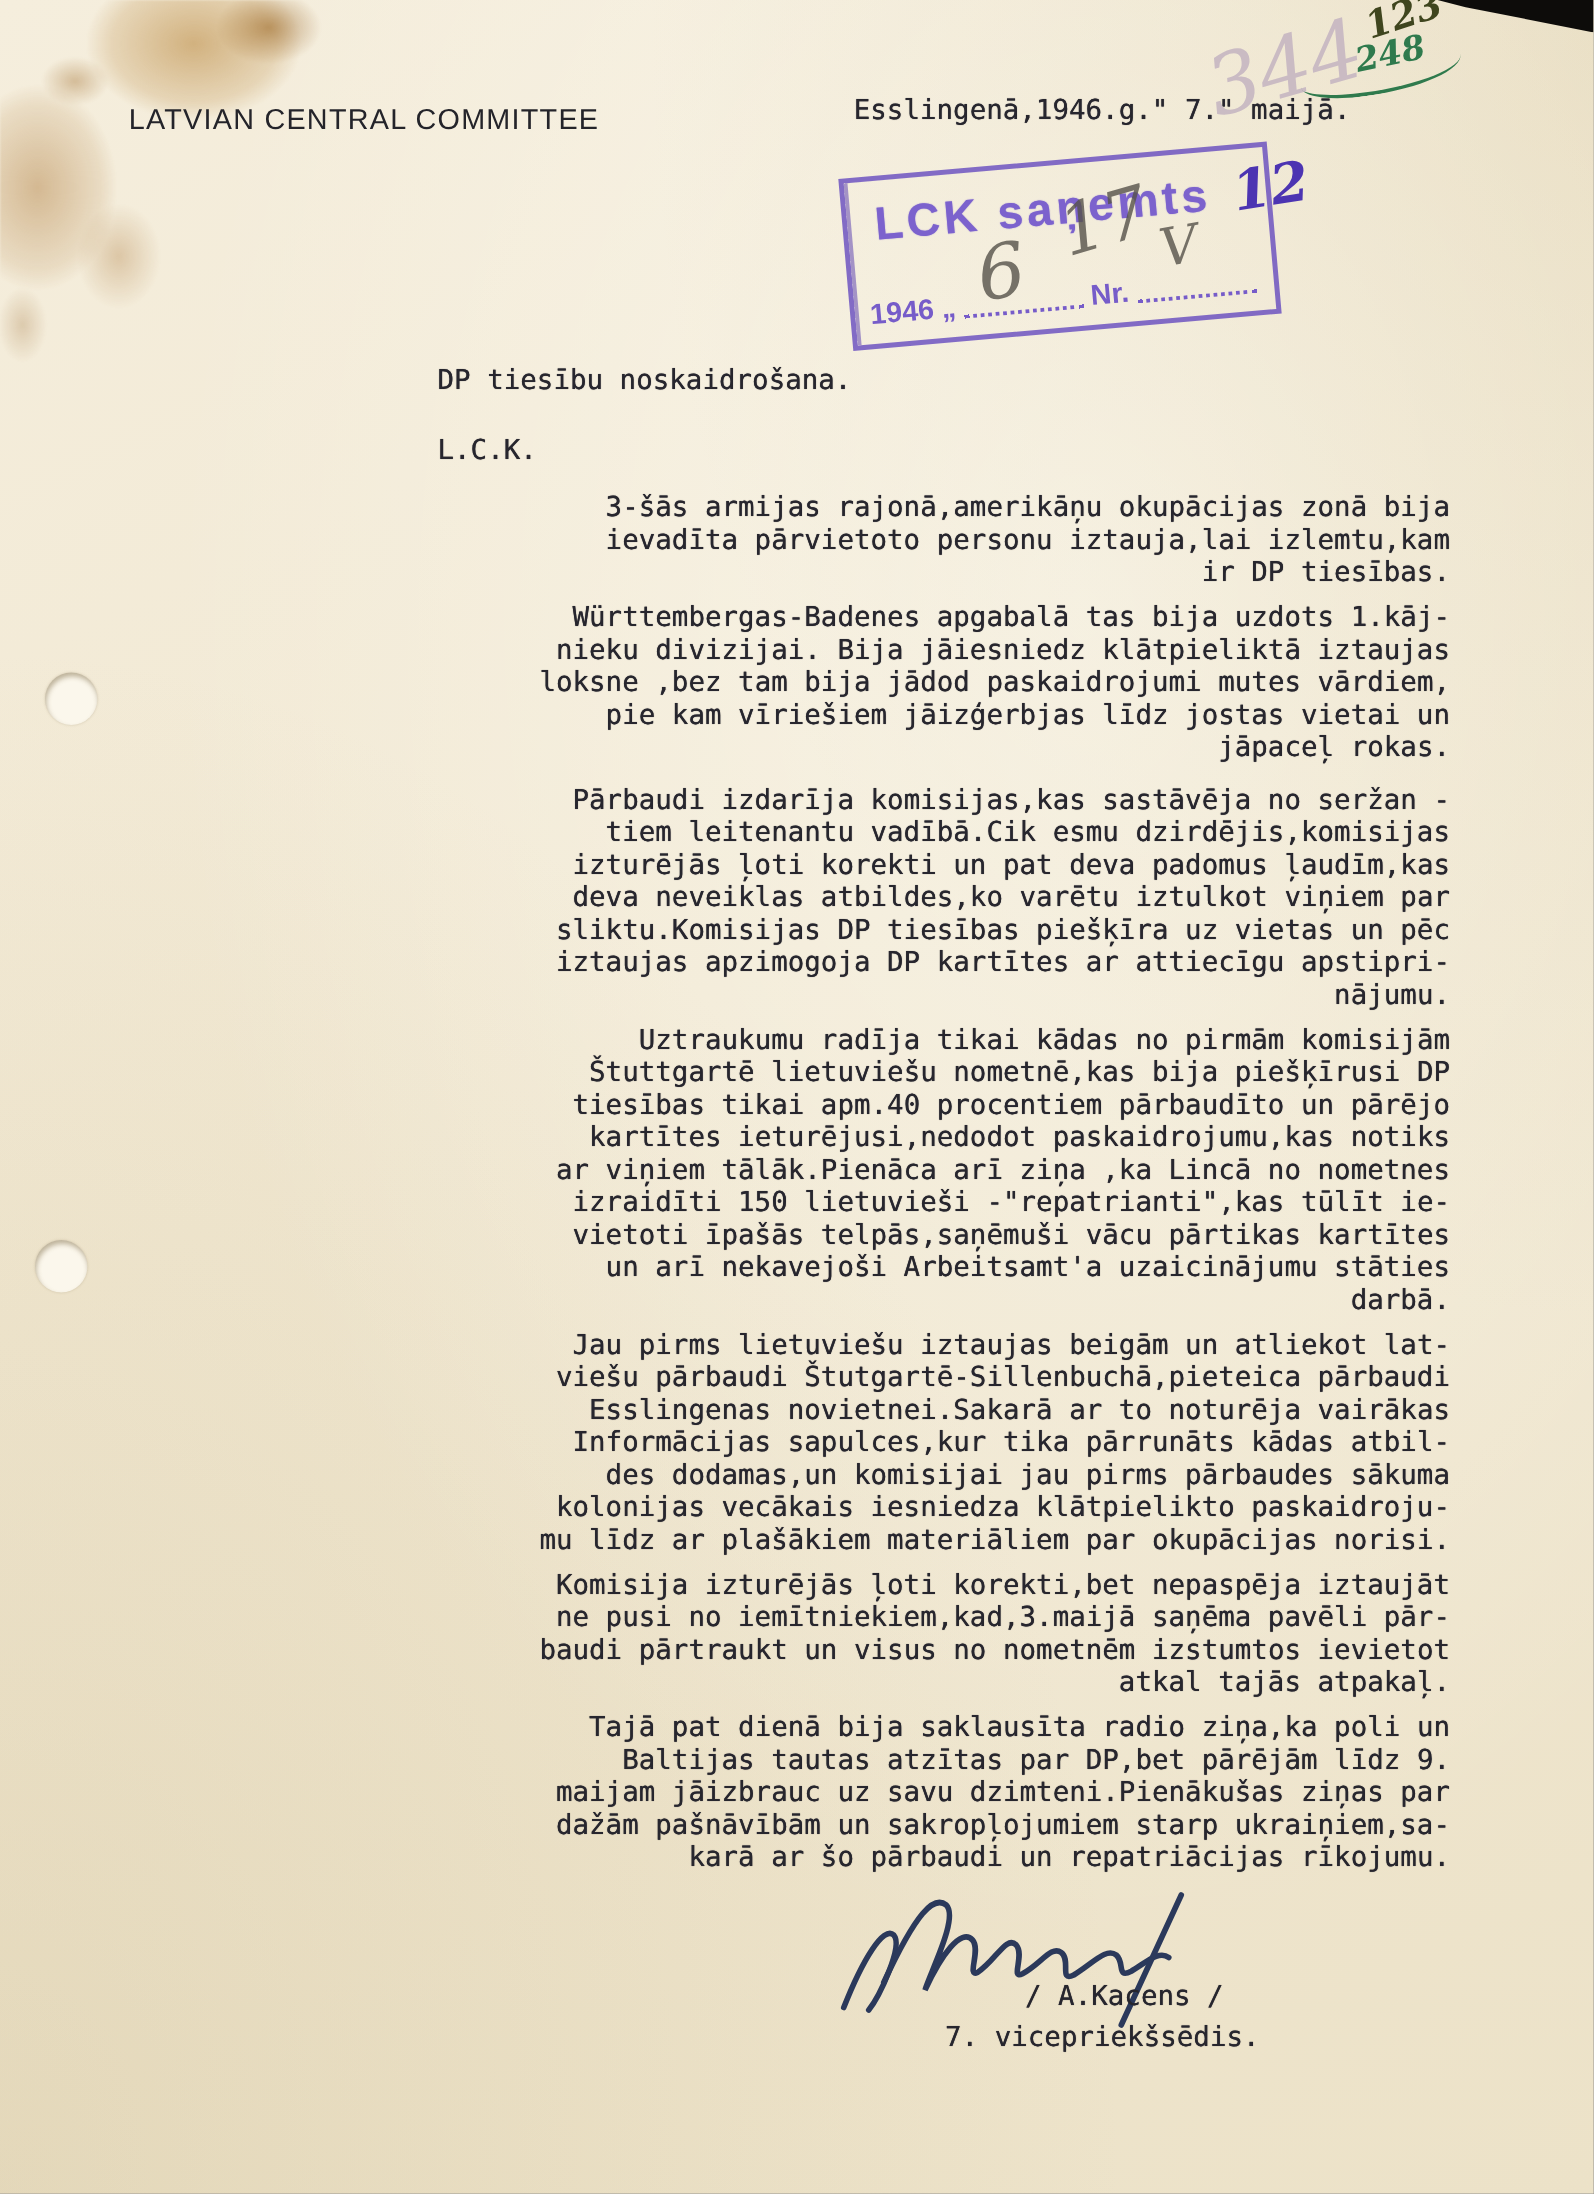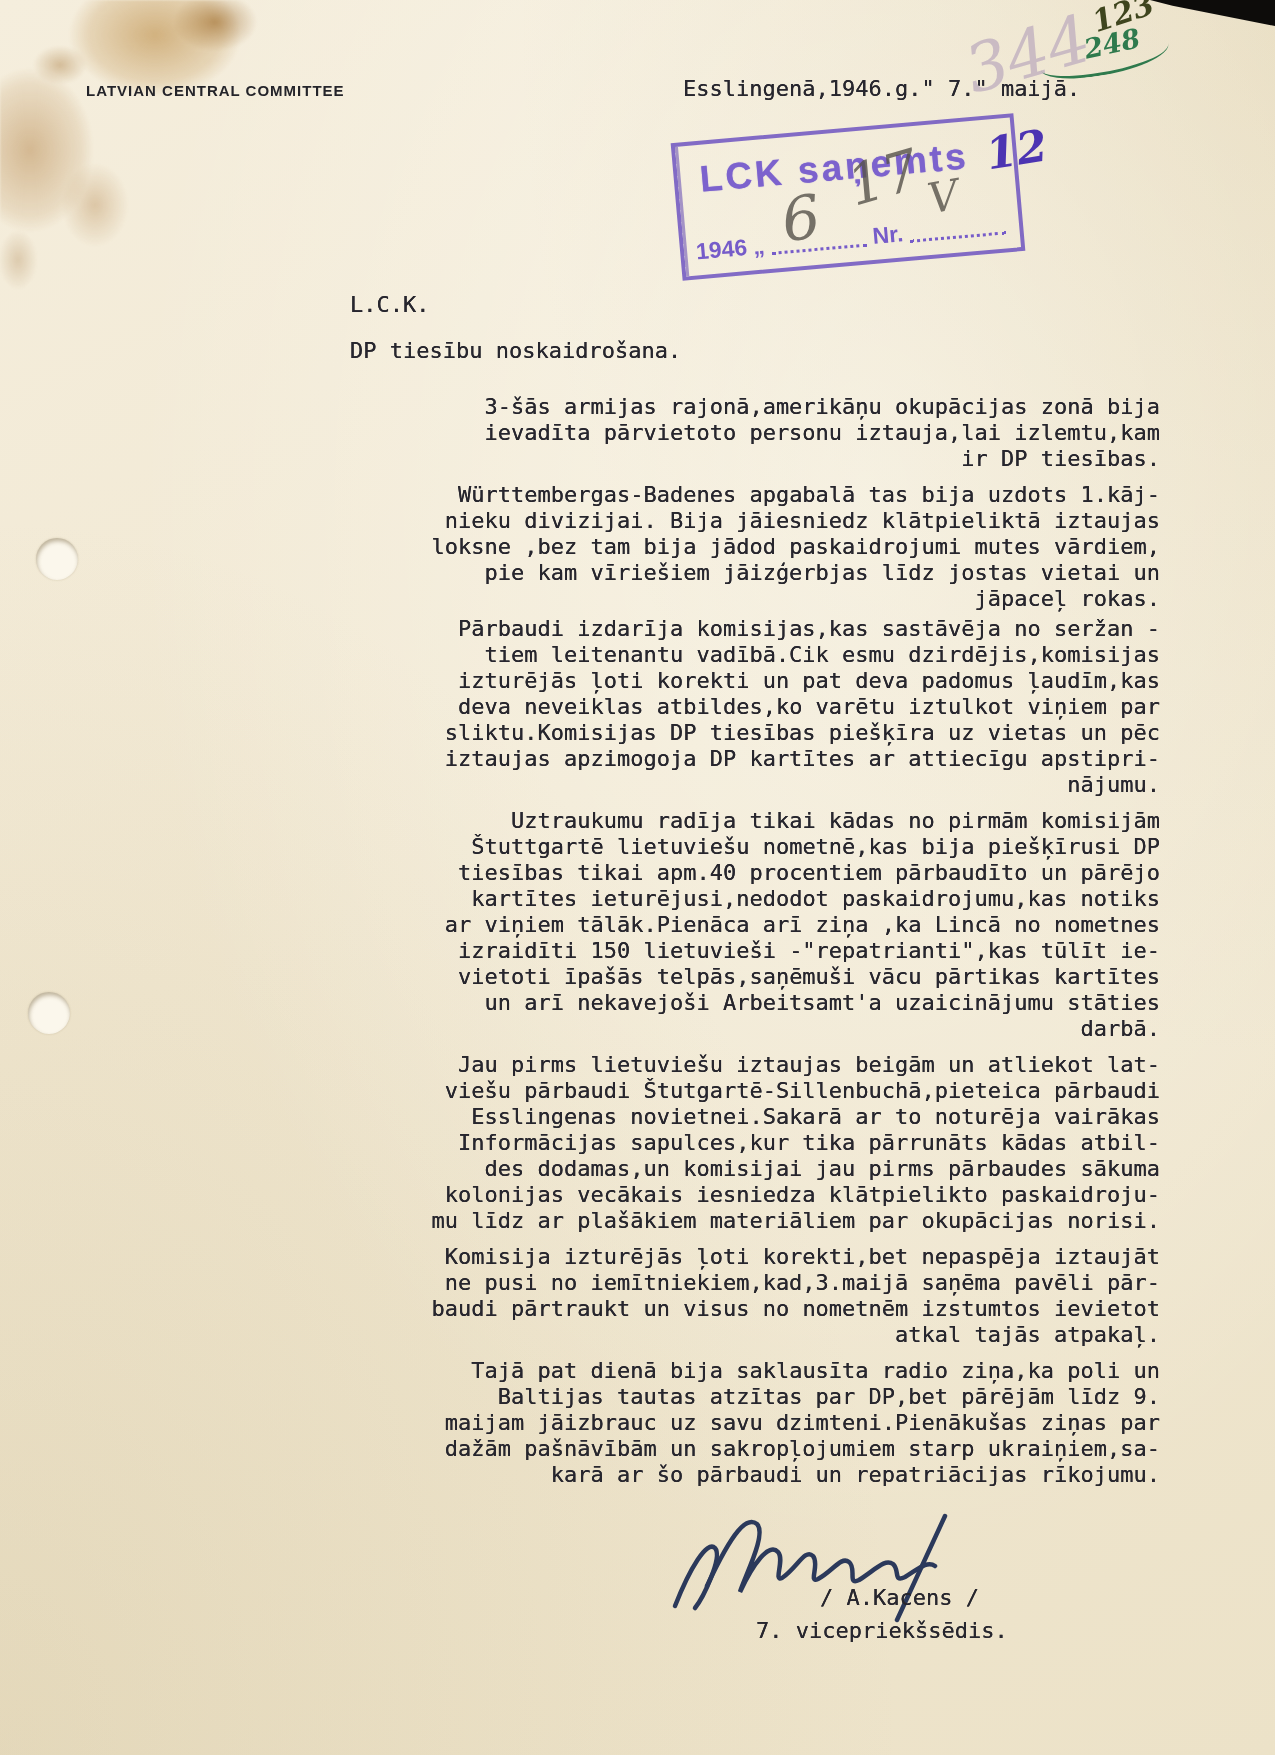--- a/index.html
+++ b/index.html
@@ -34,23 +34,23 @@
   }
   .punch-hole{
     position:absolute;width:42px;height:42px;border-radius:50%;
     background:#fbf7ec;
     box-shadow:inset 1px 3px 4px rgba(115,95,55,.45), 0 0 2px rgba(120,100,60,.25);
   }
   .hole-1{left:36px;top:538px;}
   .hole-2{left:28px;top:992px;}
 
   .letterhead{
-    position:absolute;left:86px;top:82px;
+    position:absolute;left:103px;top:82px;
     font-family:"Liberation Sans", sans-serif;
-    font-size:15px;font-weight:700;letter-spacing:1px;color:#24242a;
+    font-size:23px;font-weight:400;letter-spacing:1px;color:#24242a;
   }
   .dateline{
     position:absolute;left:683px;top:76px;
     font-size:22px;white-space:pre;
     text-shadow:0 0 .6px #27262e;
   }
 
   
   .hand{position:absolute;font-family:"DejaVu Serif", serif;font-style:italic;line-height:1;}
   .num-ink{left:1092px;top:-2px;font-size:30px;color:#3f451e;transform:rotate(-18deg);font-weight:700;}
@@ -88,21 +88,21 @@
   .pm-17{left:848px;top:150px;font-size:56px;transform:rotate(-16deg);}
   .pm-v{left:928px;top:176px;font-size:42px;transform:rotate(-10deg);}
   .pen-12{left:986px;top:128px;font-size:44px;color:#4c34b2;transform:rotate(-9deg);font-weight:700;}
 
   
   .letter-body{position:absolute;left:350px;top:292px;width:810px;}
   .tw{font-size:22px;line-height:26px;white-space:pre;text-shadow:0 0 .6px #27262e;}
   .recipient{margin-bottom:20px;}
   .subject{margin-bottom:30px;}
   .para{margin-top:10px;text-align:right;}
-  .para.flush{margin-top:4px;}
+  .para.flush{margin-top:16px;}
 
   .sig-scrawl{position:absolute;left:645px;top:1508px;width:390px;height:115px;}
   .sig-name{position:absolute;left:820px;top:1585px;}
   .sig-title{position:absolute;left:756px;top:1618px;}
 </style>
 </head>
 <body>
 
 <div class="page">
 
@@ -129,22 +129,22 @@
       <span>Nr.</span>
       <span class="stamp-dots"></span>
     </div>
   </div>
   <div class="pencil-mark pm-6">6</div>
   <div class="pencil-mark pm-17">17</div>
   <div class="pencil-mark pm-v">V</div>
   <div class="hand pen-12">12</div>
 
   <div class="letter-body">
+    <div class="tw subject">DP tiesību noskaidrošana.</div>
     <div class="tw recipient">L.C.K.</div>
-    <div class="tw subject">DP tiesību noskaidrošana.</div>
     <div class="tw para">3-šās armijas rajonā,amerikāņu okupācijas zonā bija
 ievadīta pārvietoto personu iztauja,lai izlemtu,kam
 ir DP tiesības.</div>
     <div class="tw para">Württembergas-Badenes apgabalā tas bija uzdots 1.kāj-
 nieku divizijai. Bija jāiesniedz klātpieliktā iztaujas
 loksne ,bez tam bija jādod paskaidrojumi mutes vārdiem,
 pie kam vīriešiem jāizģerbjas līdz jostas vietai un
 jāpaceļ rokas.</div>
     <div class="tw para flush">Pārbaudi izdarīja komisijas,kas sastāvēja no seržan -
 tiem leitenantu vadībā.Cik esmu dzirdējis,komisijas

